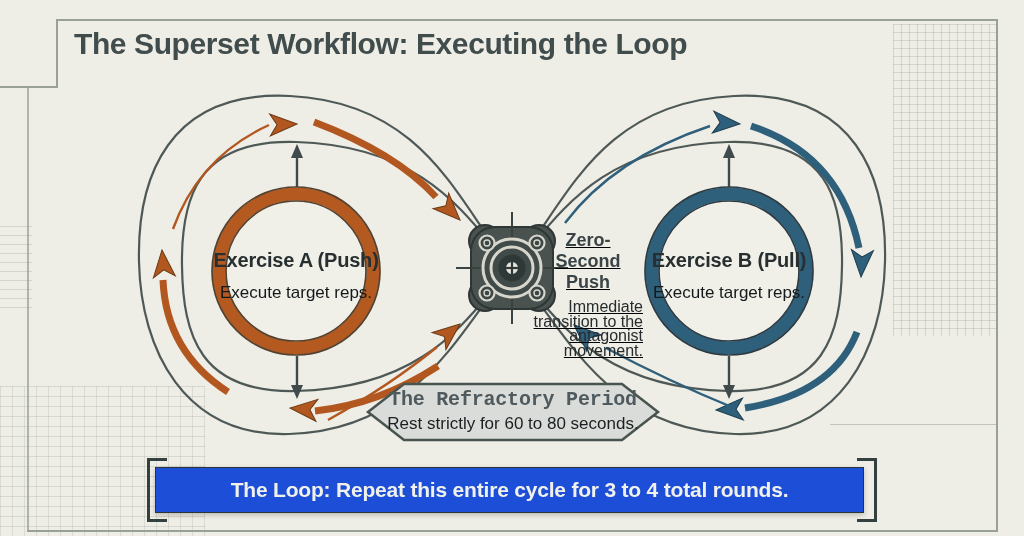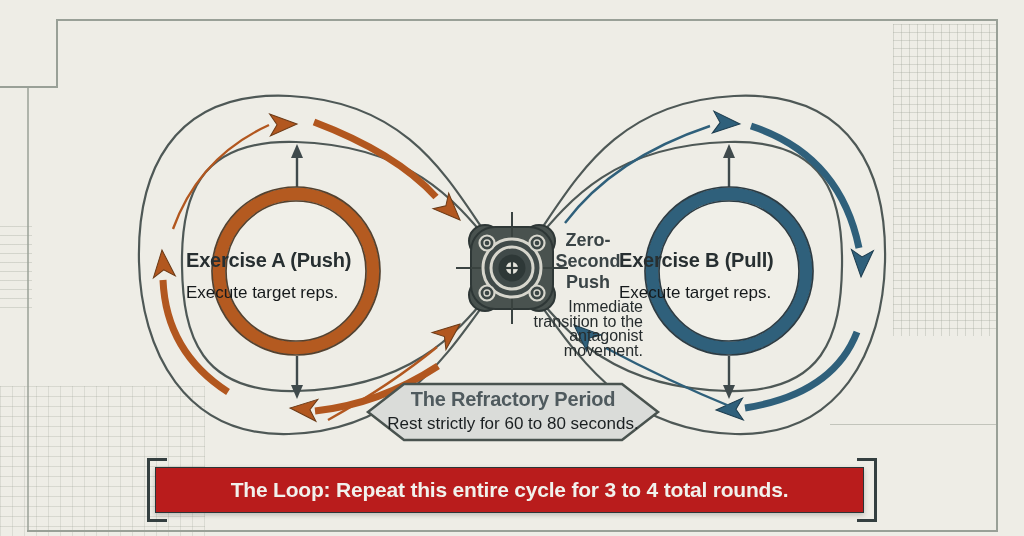--- a/index.html
+++ b/index.html
@@ -37,37 +37,37 @@
   .f-left-h{left:0;top:86px;width:58px;height:2px;}
   .f-right{left:996px;top:19px;width:2px;height:513px;}
   .f-bottom{left:27px;top:530px;width:971px;height:2px;}
   .f-left2{left:27px;top:88px;width:2px;height:444px;opacity:.75;}
   
   .title{
     left:74px;top:27px;width:900px;
     font-size:30px;font-weight:700;letter-spacing:-.4px;color:#414c4d;
   }
   
-  .node-label{}
+  .node-label{text-align:center;}
   .node-label .t{font-size:20px;font-weight:700;color:#272f31;letter-spacing:-.2px;}
   .node-label .s{font-size:17px;color:#15191b;margin-top:11px;}
   .label-a{left:186px;top:249px;width:220px;}
   .label-b{left:619px;top:249px;width:220px;}
   
-  .transition-label{left:533px;top:230px;width:110px;}
+  .transition-label{left:533px;top:230px;width:110px;text-decoration:underline;}
   .transition-label .h{font-size:18px;line-height:21px;font-weight:700;color:#3a4446;text-align:center;}
   .transition-label .b{font-size:16px;line-height:14.5px;color:#262c2d;text-align:right;margin-top:7px;}
   
   .refractory-label{left:368px;top:388px;width:290px;text-align:center;}
-  .refractory-label .t{font-size:20px;font-weight:700;color:#4f5a5e;letter-spacing:-.2px;}
+  .refractory-label .t{font-size:20px;font-weight:700;color:#4f5a5e;letter-spacing:-.2px;font-family:Liberation Mono, monospace;}
   .refractory-label .s{font-size:17px;color:#1a1f21;margin-top:3px;}
   
   .banner{
     left:155px;top:467px;width:709px;height:46px;
-    background:#b91c1c;border:1px solid #2b3536;box-sizing:border-box;
+    background:#1d4ed8;border:1px solid #2b3536;box-sizing:border-box;
     box-shadow:0 2px 5px rgba(0,0,0,.22);
     display:flex;align-items:center;justify-content:center;
   }
   .banner .txt{font-size:21px;font-weight:700;color:#f1f1ec;letter-spacing:-.2px;}
   .bracket{position:absolute;width:20px;height:64px;box-sizing:border-box;}
   .bracket-l{left:147px;top:458px;border-left:3px solid #343f40;border-top:3px solid #343f40;border-bottom:3px solid #343f40;}
   .bracket-r{left:857px;top:458px;border-right:3px solid #343f40;border-top:3px solid #343f40;border-bottom:3px solid #343f40;}
   svg{position:absolute;left:0;top:0;}
 </style>
 </head>
@@ -80,20 +80,21 @@
   <div class="grid grid-ml"></div>
   <div class="abs hline-r"></div>
 
   <div class="frame f-top"></div>
   <div class="frame f-left-s"></div>
   <div class="frame f-left-h"></div>
   <div class="frame f-right"></div>
   <div class="frame f-bottom"></div>
   <div class="frame f-left2"></div>
 
+  <div class="abs title">The Superset Workflow: Executing the Loop</div>
 
   <svg width="1024" height="536" viewBox="0 0 1024 536">
 
     <g fill="none" stroke="#4e5856" stroke-width="2.2">
       <path d="M 512,268 C 460,210 430,103 290,96 C 168,90 137,178 139,262 C 141,350 184,437 289,434 C 420,431 462,324 512,268"></path>
       <path d="M 512,268 C 470,224 432,146 296,142 C 196,139 181,200 182,266 C 183,336 200,393 296,391 C 432,388 470,312 512,268"></path>
       <path d="M 512,268 C 564,210 594,103 734,96 C 856,90 887,178 885,262 C 883,350 840,437 735,434 C 604,431 562,324 512,268"></path>
       <path d="M 512,268 C 554,224 592,146 728,142 C 828,139 843,200 842,266 C 841,336 824,393 728,391 C 592,388 554,312 512,268"></path>
     </g>
 

